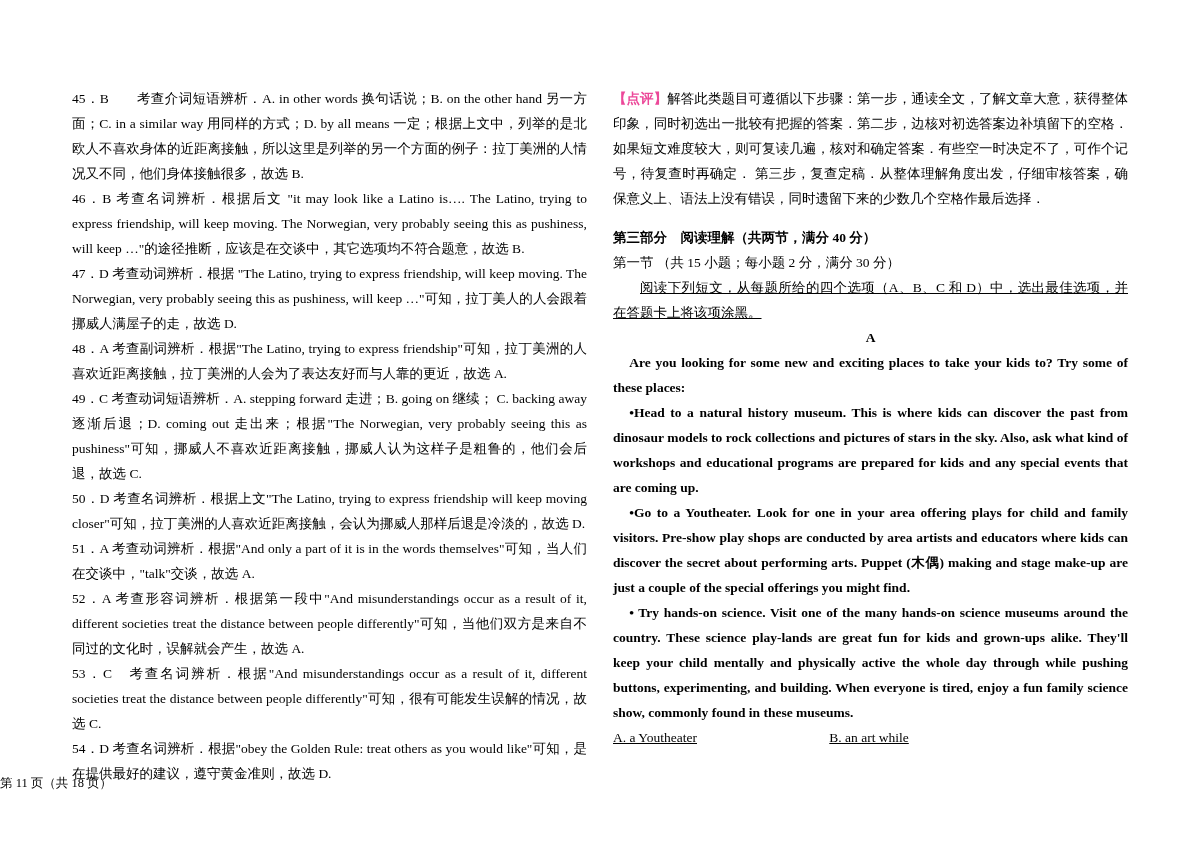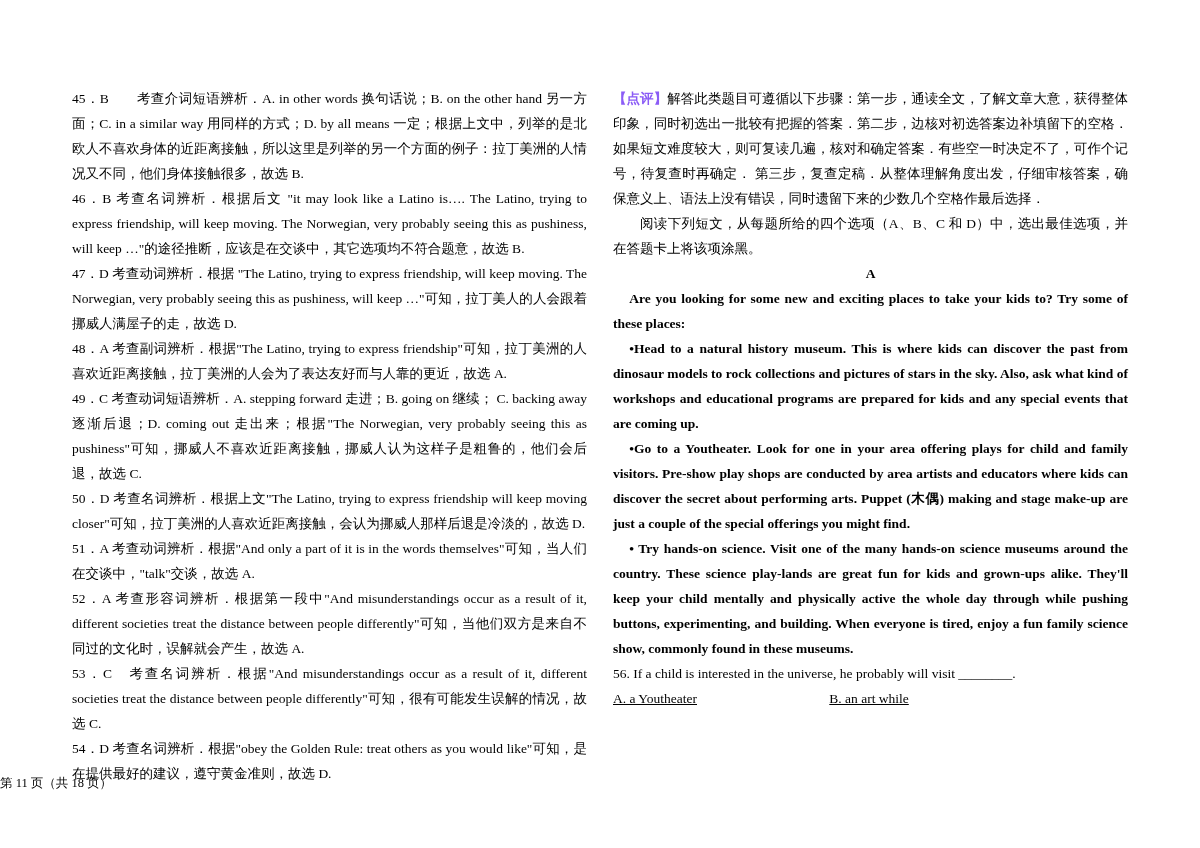--- a/index.html
+++ b/index.html
@@ -18,24 +18,24 @@
   .columns {
     position: absolute;
     top: 86px;
     left: 72px;
     right: 72px;
     display: flex;
     gap: 26px;
   }
   .col { width: 515px; flex: 0 0 515px; }
   .col p { text-align: justify; }
-  .comment-label { color: #8b5cf6; font-weight: bold; }
+  .comment-label { color: #ec4899; font-weight: bold; }
   .heading { font-weight: bold; margin-top: 14px; }
   .passage-label { text-align: center !important; font-weight: bold; }
-  .indent2 { text-indent: 2em; }
+  .indent2 { text-indent: 2em; text-decoration: underline; }
   .indent1 { text-indent: 1.2em; font-weight: bold; }
   .options { display: flex; text-decoration: underline; }
   .options span:first-child { width: 42%; }
   .footer {
     position: absolute;
     left: 0; right: 0;
     bottom: 52px;
     text-align: left;
     font-size: 12.5px;
   }
@@ -55,30 +55,31 @@
       <p>50．D 考查名词辨析．根据上文"The Latino, trying to express friendship will keep moving closer"可知，拉丁美洲的人喜欢近距离接触，会认为挪威人那样后退是冷淡的，故选 D.</p>
       <p>51．A 考查动词辨析．根据"And only a part of it is in the words themselves"可知，当人们在交谈中，"talk"交谈，故选 A.</p>
       <p>52．A 考查形容词辨析．根据第一段中"And misunderstandings occur as a result of it, different societies treat the distance between people differently"可知，当他们双方是来自不同过的文化时，误解就会产生，故选 A.</p>
       <p>53．C　考查名词辨析．根据"And misunderstandings occur as a result of it, different societies treat the distance between people differently"可知，很有可能发生误解的情况，故选 C.</p>
       <p>54．D 考查名词辨析．根据"obey the Golden Rule: treat others as you would like"可知，是在提供最好的建议，遵守黄金准则，故选 D.</p>
     </div>
 
     <div class="col">
       <p><span class="comment-label">【点评】</span><span>解答此类题目可遵循以下步骤：第一步，通读全文，了解文章大意，获得整体印象，同时初选出一批较有把握的答案．第二步，边核对初选答案边补填留下的空格．如果短文难度较大，则可复读几遍，核对和确定答案．有些空一时决定不了，可作个记号，待复查时再确定． 第三步，复查定稿．从整体理解角度出发，仔细审核答案，确保意义上、语法上没有错误，同时遗留下来的少数几个空格作最后选择．</span></p>
 
+      <p class="heading">第三部分　阅读理解（共两节，满分 40 分）</p>
+      <p>第一节 （共 15 小题；每小题 2 分，满分 30 分）</p>
       <p class="indent2">阅读下列短文，从每题所给的四个选项（A、B、C 和 D）中，选出最佳选项，并在答题卡上将该项涂黑。</p>
 
       <p class="passage-label">A</p>
 
       <p class="indent1">Are you looking for some new and exciting places to take your kids to? Try some of these places:</p>
       <p class="indent1">•Head to a natural history museum. This is where kids can discover the past from dinosaur models to rock collections and pictures of stars in the sky. Also, ask what kind of workshops and educational programs are prepared for kids and any special events that are coming up.</p>
       <p class="indent1">•Go to a Youtheater. Look for one in your area offering plays for child and family visitors. Pre-show play shops are conducted by area artists and educators where kids can discover the secret about performing arts. Puppet (木偶) making and stage make-up are just a couple of the special offerings you might find.</p>
       <p class="indent1">• Try hands-on science. Visit one of the many hands-on science museums around the country. These science play-lands are great fun for kids and grown-ups alike. They'll keep your child mentally and physically active the whole day through while pushing buttons, experimenting, and building. When everyone is tired, enjoy a fun family science show, commonly found in these museums.</p>
 
-      <p>56. If a child is interested in the universe, he probably will visit ________.</p>
       <div class="options">
         <span>A. a Youtheater</span>
         <span>B. an art while</span>
       </div>
     </div>
 
   </div>
 
   <div class="footer">第 11 页（共 18 页）</div>
 </div>

